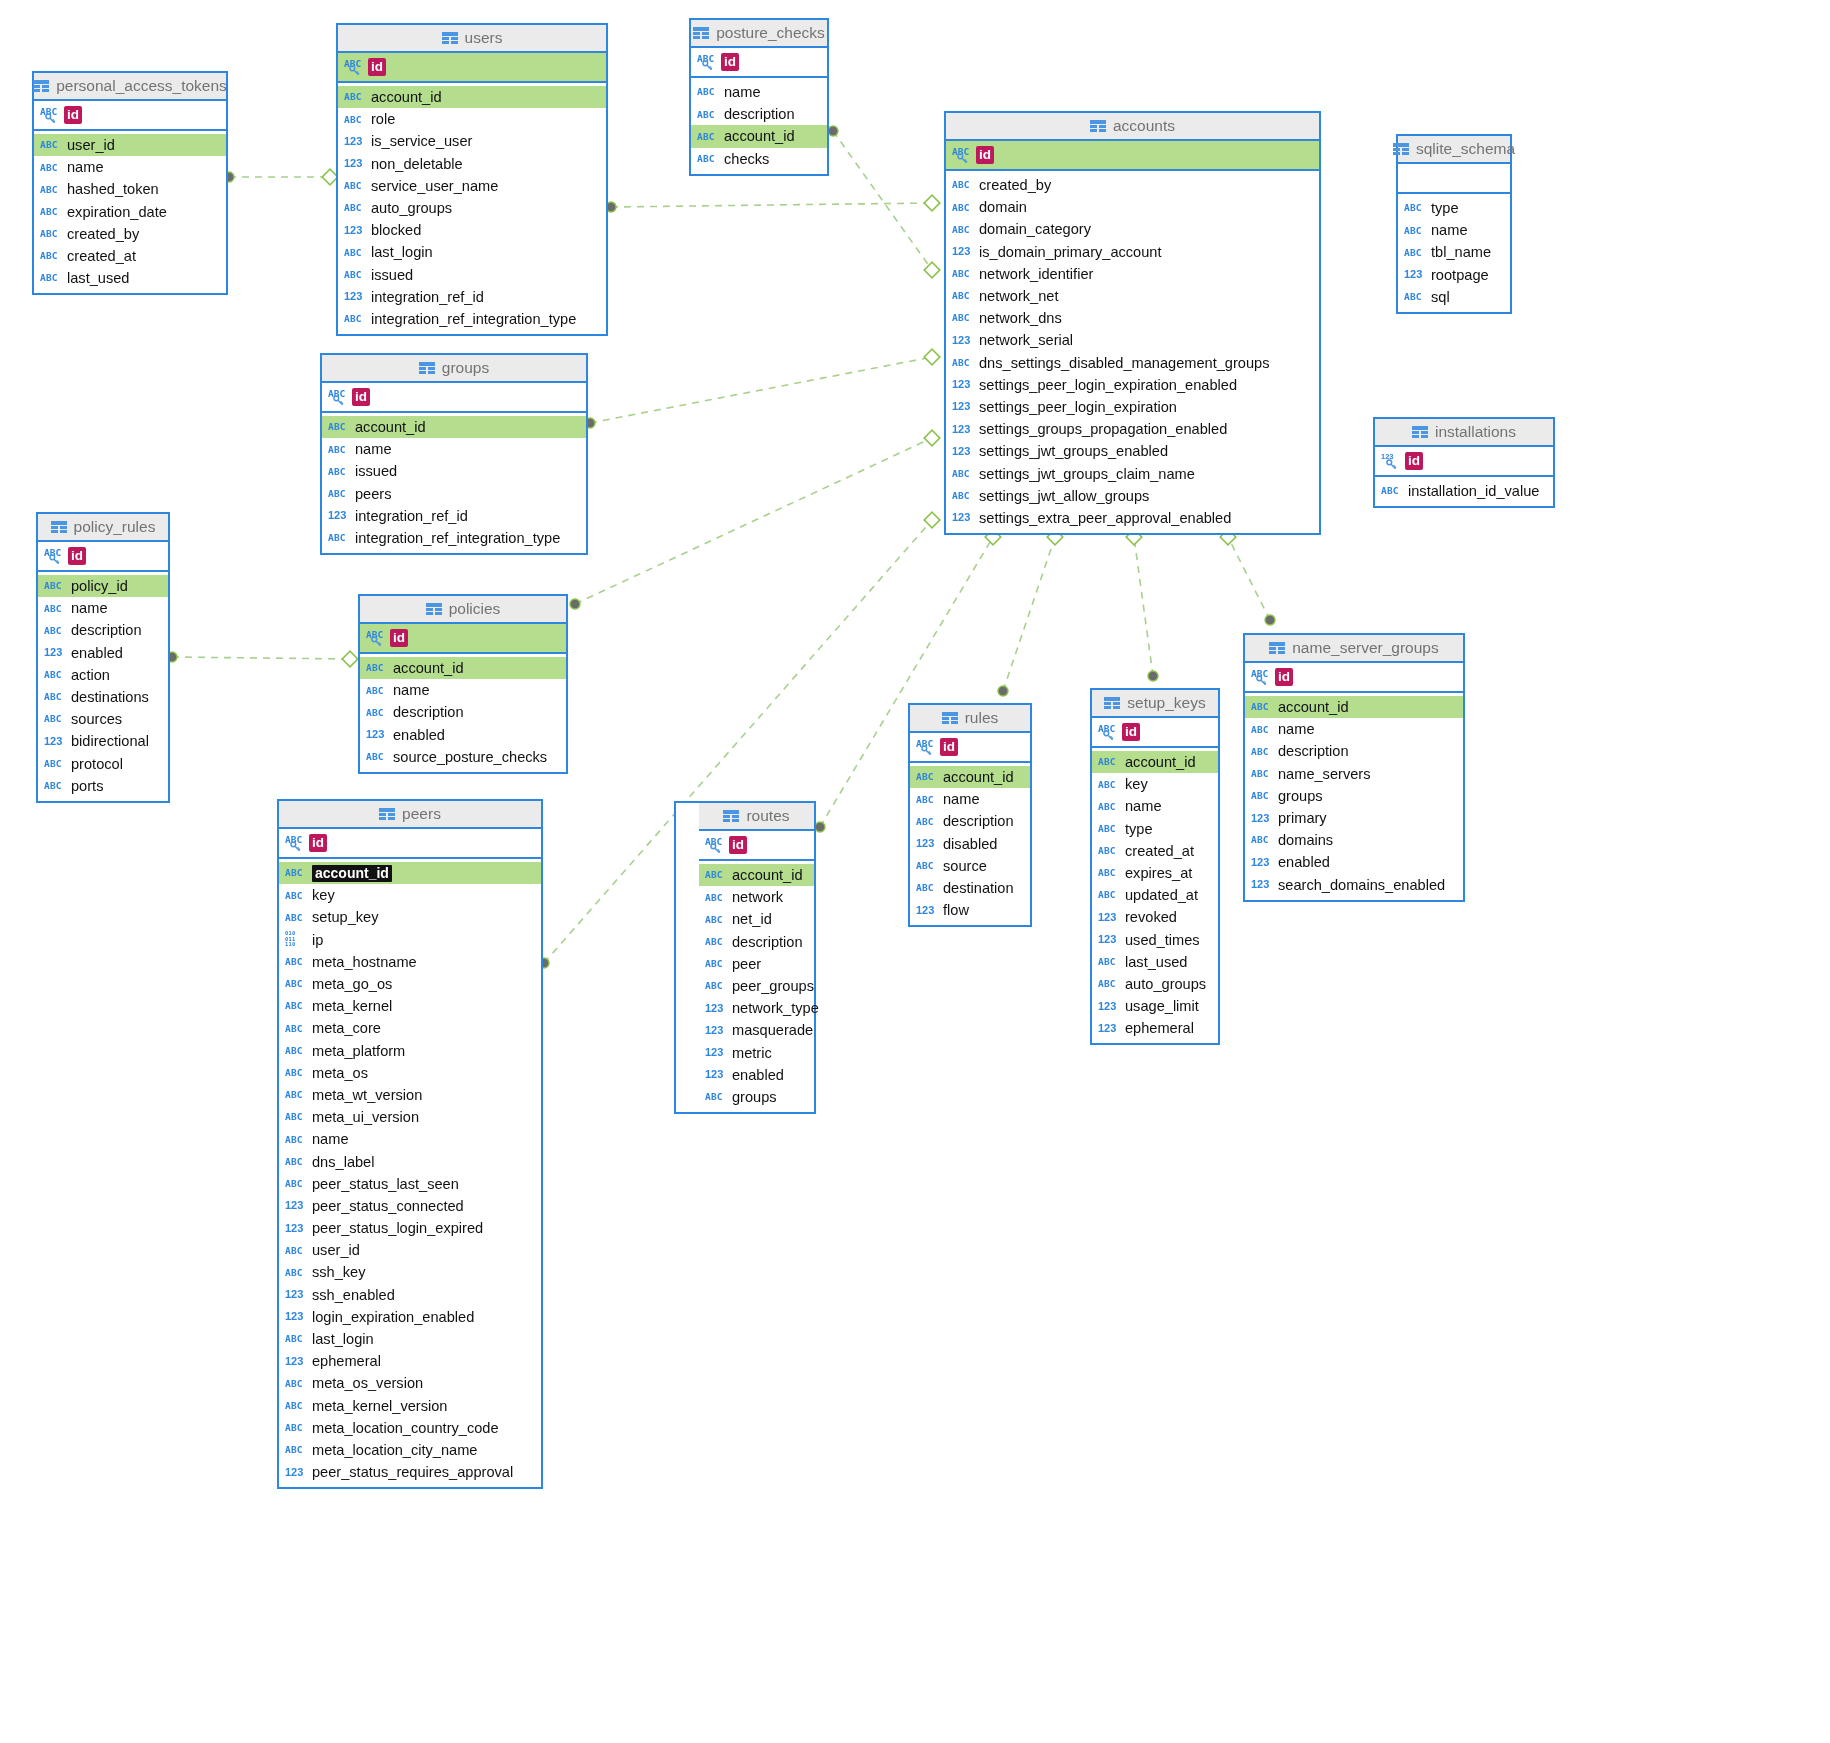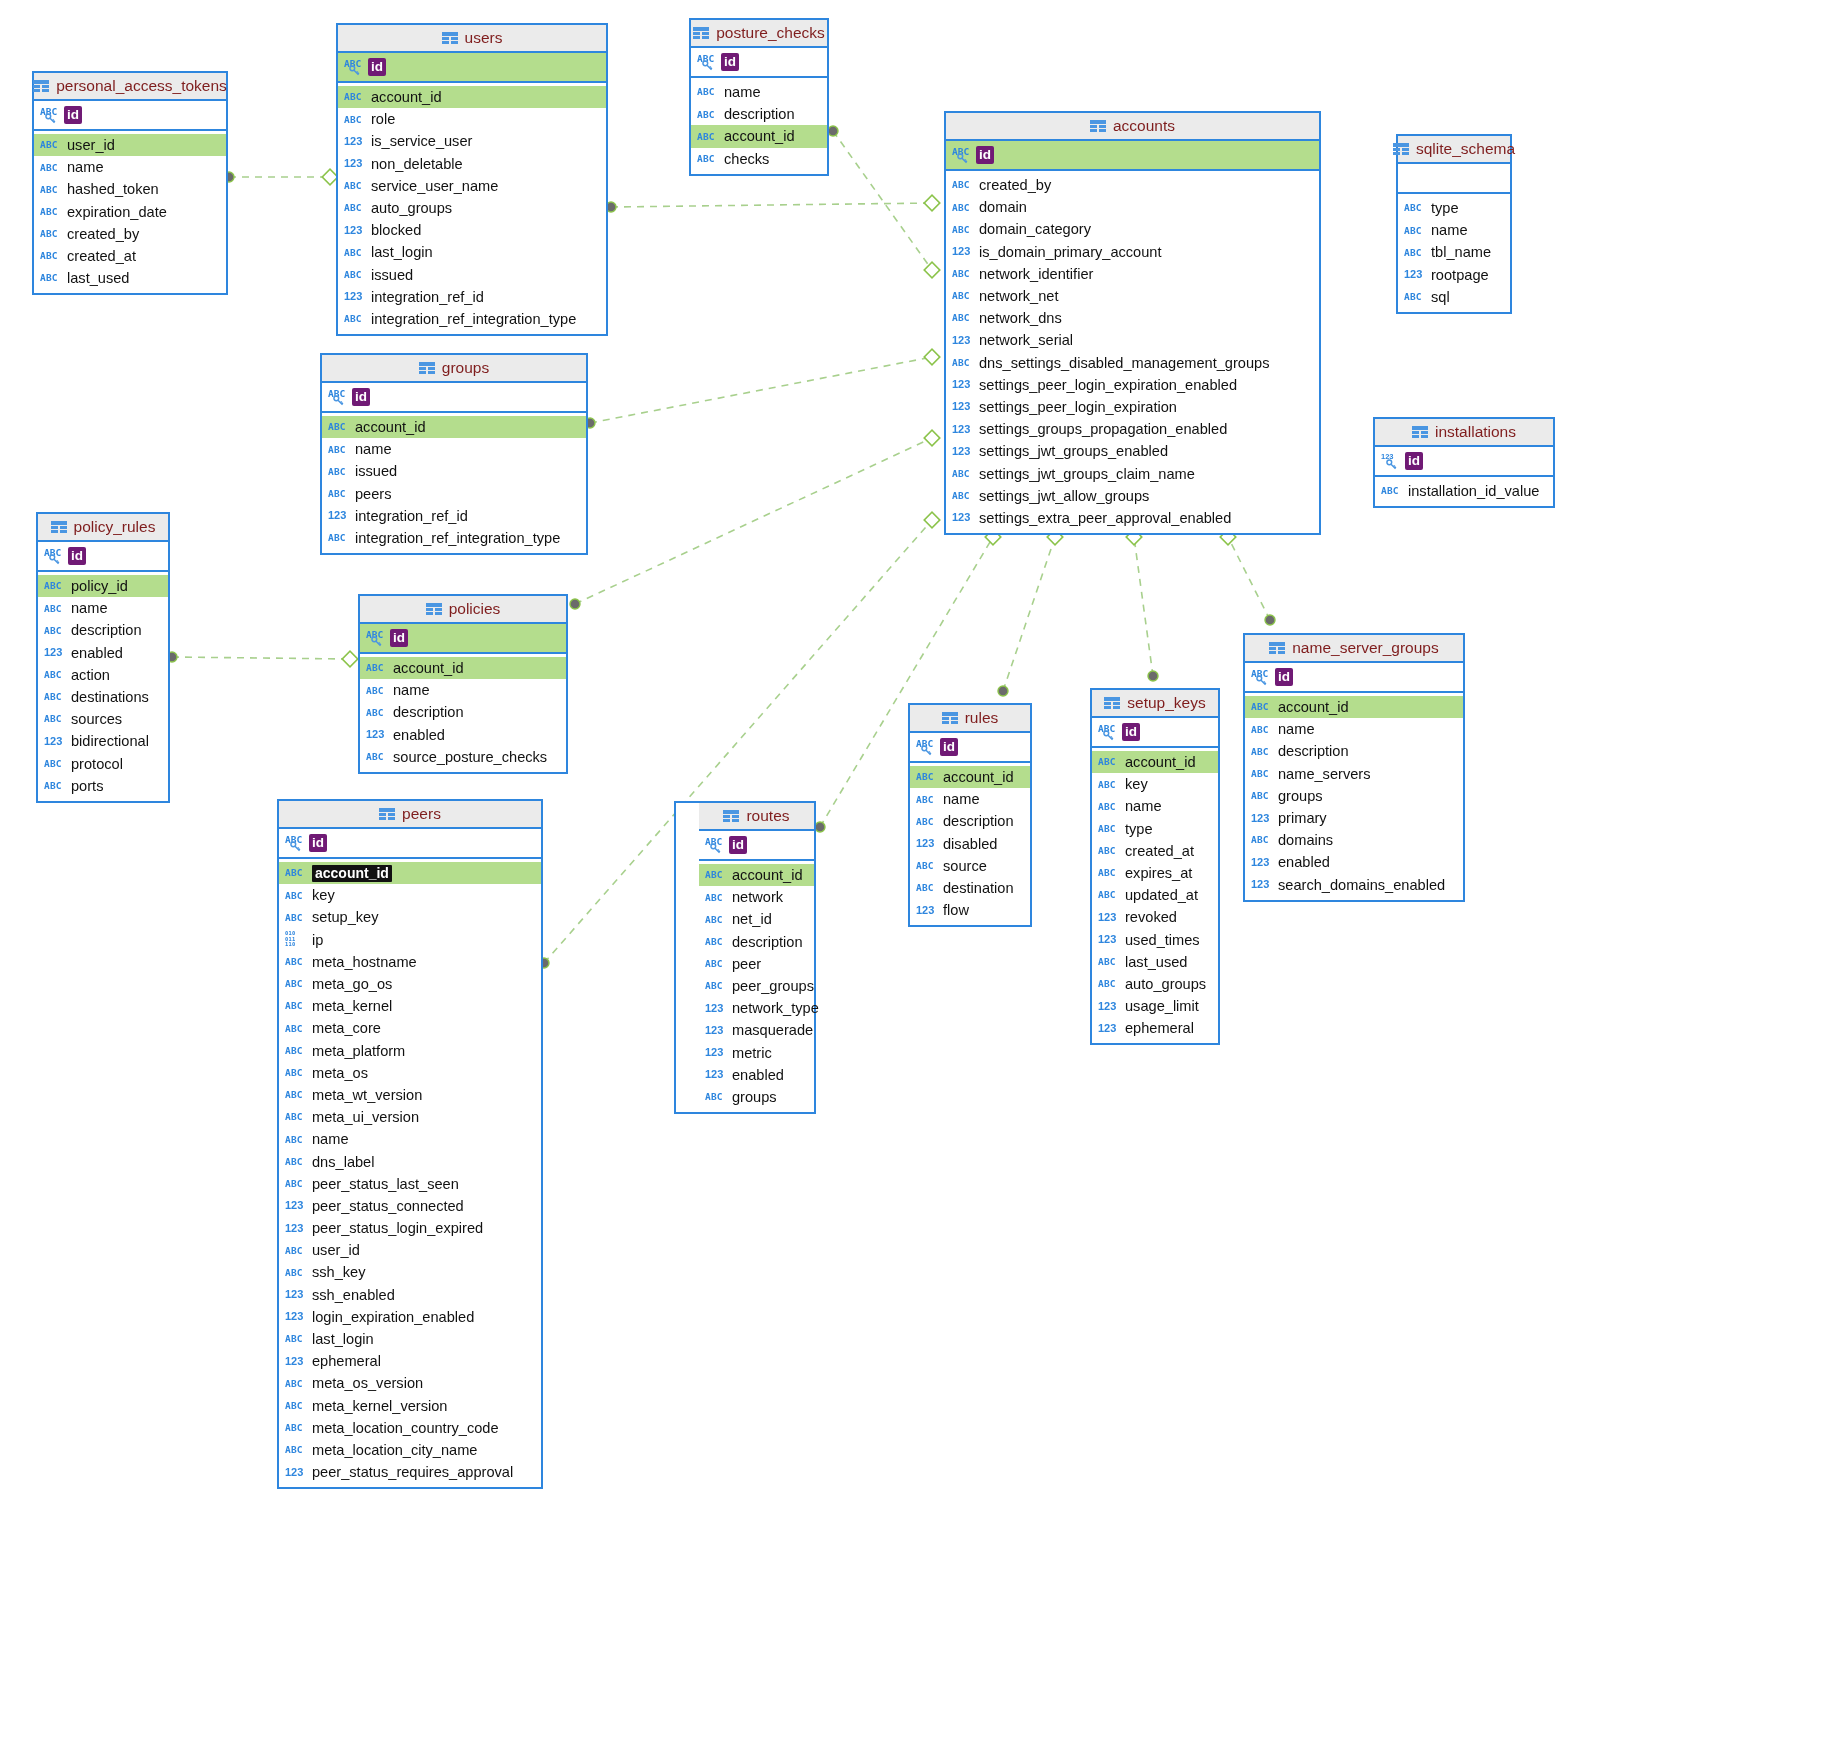--- a/index.html
+++ b/index.html
@@ -2,21 +2,21 @@
 <html><head>
 <meta charset="utf-8">
 <style>
   html,body{margin:0;padding:0;background:#ffffff;}
   body{font-family:"Liberation Sans",sans-serif;}
   #canvas{position:relative;width:1830px;height:1743px;overflow:hidden;background:#fff;}
 
   
   .tbl{position:absolute;border:2px solid #2e86de;background:#ffffff;box-sizing:border-box;}
   .tbl-hdr{background:#ebebeb;border-bottom:2px solid #2e86de;height:26px;display:flex;align-items:center;
-           justify-content:center;gap:7px;font-size:15.5px;color:#7f1d1d;padding:0 8px;}
+           justify-content:center;gap:7px;font-size:15.5px;color:#737373;padding:0 8px;}
   .tbl-key{border-bottom:2px solid #2e86de;height:28px;display:flex;align-items:center;padding:0 6px;gap:5px;}
   .tbl-key.green{background:#b4dd8d;}
   .tbl-body{padding:3px 0 4px 0;}
   .row{height:22.2px;display:flex;align-items:center;padding:0 6px;gap:6px;font-size:14.6px;color:#111;white-space:nowrap;}
   .row.green{background:#b4dd8d;}
 
   
   .ico-tbl{width:16px;height:12px;flex:0 0 16px;position:relative;}
   .ico-tbl i{position:absolute;display:block;background:#4a96e2;}
   .ico-tbl i.a{left:0;top:0;width:16px;height:4px;}
@@ -33,21 +33,21 @@
            font-family:"DejaVu Sans Mono",monospace;line-height:1.05;letter-spacing:.2px;}
 
   
   .keycell{display:flex;align-items:center;gap:2px;}
   .kc-type{position:relative;width:22px;height:17px;flex:0 0 22px;}
   .kc-type .t{position:absolute;left:0;top:0;font-size:9.5px;font-weight:700;color:#2e86de;
               font-family:"DejaVu Sans Mono",monospace;line-height:1;}
   .kc-type .t2{position:absolute;left:0;top:0;font-size:7.5px;font-weight:600;color:#2e86de;
               font-family:"Liberation Sans",sans-serif;line-height:1;}
   .kc-type .k{position:absolute;left:5px;top:6px;width:11px;height:11px;}
-  .idchip{background:#701a75;color:#fff;font-weight:700;font-size:13.5px;line-height:16px;
+  .idchip{background:#be185d;color:#fff;font-weight:700;font-size:13.5px;line-height:16px;
           padding:1px 3px 1px 3px;border-radius:2px;display:inline-block;}
   .namechip{background:#111;color:#fff;font-weight:700;font-size:14px;line-height:17px;
           padding:0 3px;border-radius:1px;display:inline-block;}
 
   
   #links{position:absolute;left:0;top:0;width:1830px;height:1743px;pointer-events:none;}
   .lnk{stroke:#a8d08d;stroke-width:1.6px;stroke-dasharray:7 6;fill:none;}
   .dot{fill:#6b6b6b;stroke:#8bc34a;stroke-width:1.4px;}
   .dia{fill:#ffffff;stroke:#8bc34a;stroke-width:1.6px;}
 </style>

